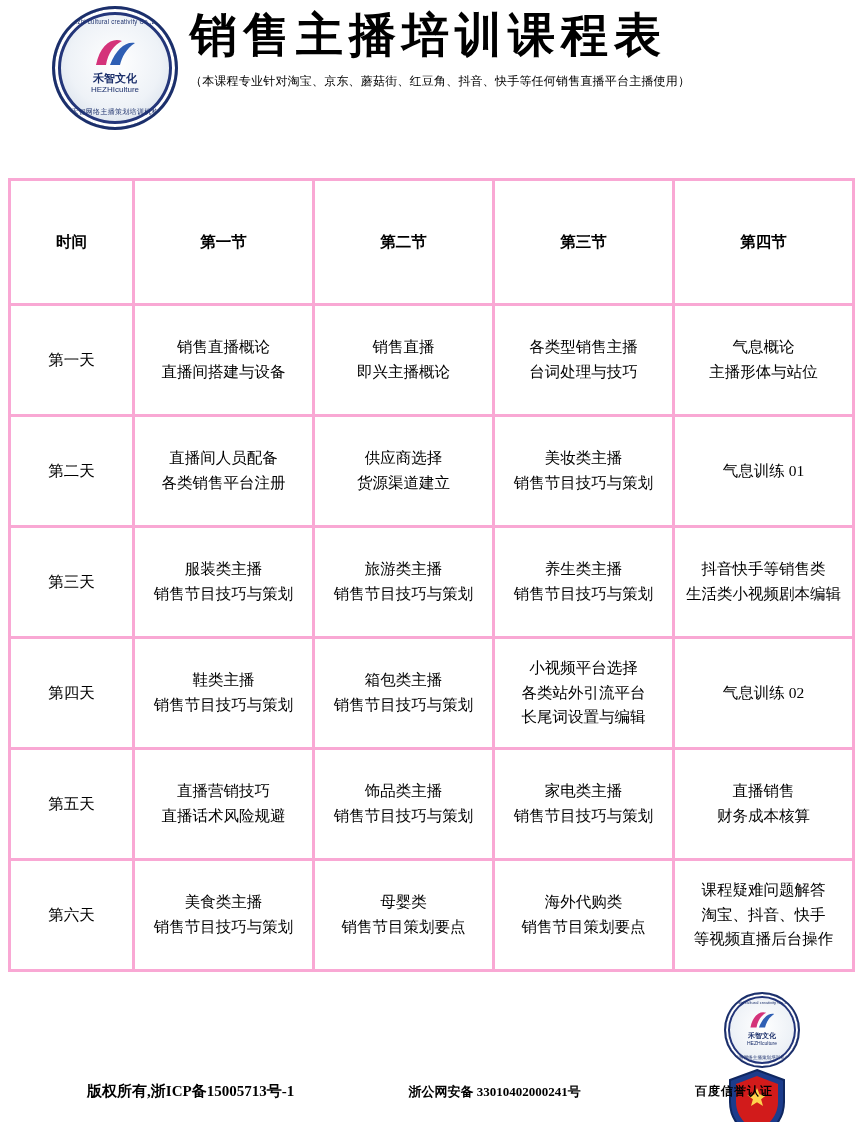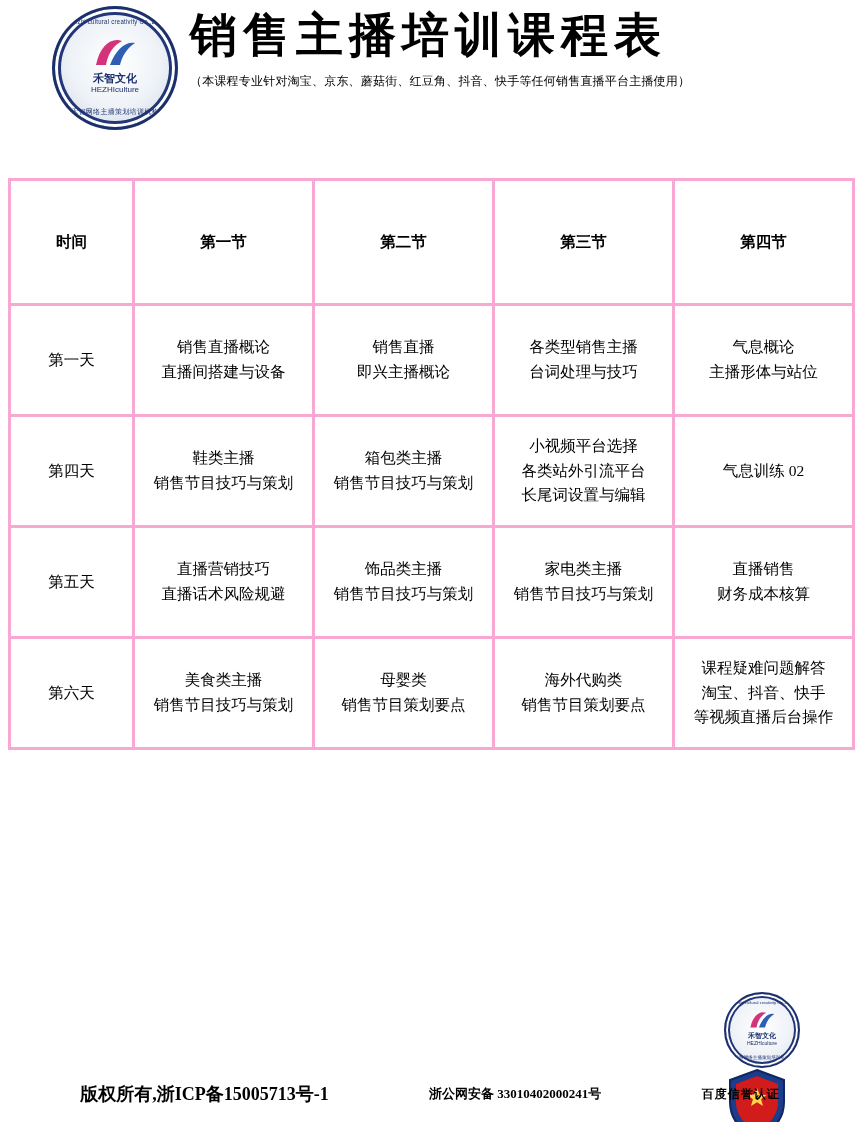--- a/index.html
+++ b/index.html
@@ -180,21 +180,21 @@
 
   .footer-text-row {
     display: flex;
     align-items: center;
     justify-content: space-around;
     padding: 6px 30px 0 30px;
     font-size: 14px;
     font-weight: bold;
   }
   .footer-text-row .ft { white-space: nowrap; }
-  .ft.copyright { font-size: 18px; font-family: Liberation Serif, serif; }
+  .ft.copyright { font-size: 15px; font-family: Liberation Serif, serif; }
   .ft.icp { font-size: 13px; }
   .ft.cred { font-size: 12px; letter-spacing: 1px; }
 </style>
 </head>
 <body>
 
 <div class="header">
 
   <div class="logo">
     <div class="ring-text-top">Hezhi cultural creativity Co.,Ltd</div>
@@ -245,20 +245,57 @@
           <td>
             <span class="cellline">各类型销售主播</span>
             <span class="cellline">台词处理与技巧</span>
           </td>
           <td>
             <span class="cellline">气息概论</span>
             <span class="cellline">主播形体与站位</span>
           </td>
         </tr>
         <tr>
+          <td class="daycell">第二天</td>
+          <td>
+            <span class="cellline">直播间人员配备</span>
+            <span class="cellline">各类销售平台注册</span>
+          </td>
+          <td>
+            <span class="cellline">供应商选择</span>
+            <span class="cellline">货源渠道建立</span>
+          </td>
+          <td>
+            <span class="cellline">美妆类主播</span>
+            <span class="cellline">销售节目技巧与策划</span>
+          </td>
+          <td>
+            <span class="cellline">气息训练 01</span>
+          </td>
+        </tr>
+        <tr>
+          <td class="daycell">第三天</td>
+          <td>
+            <span class="cellline">服装类主播</span>
+            <span class="cellline">销售节目技巧与策划</span>
+          </td>
+          <td>
+            <span class="cellline">旅游类主播</span>
+            <span class="cellline">销售节目技巧与策划</span>
+          </td>
+          <td>
+            <span class="cellline">养生类主播</span>
+            <span class="cellline">销售节目技巧与策划</span>
+          </td>
+          <td>
+            <span class="cellline">抖音快手等销售类</span>
+            <span class="cellline">生活类小视频剧本编辑</span>
+          </td>
+        </tr>
+        <tr>
           <td class="daycell">第四天</td>
           <td>
             <span class="cellline">鞋类主播</span>
             <span class="cellline">销售节目技巧与策划</span>
           </td>
           <td>
             <span class="cellline">箱包类主播</span>
             <span class="cellline">销售节目技巧与策划</span>
           </td>
           <td>

